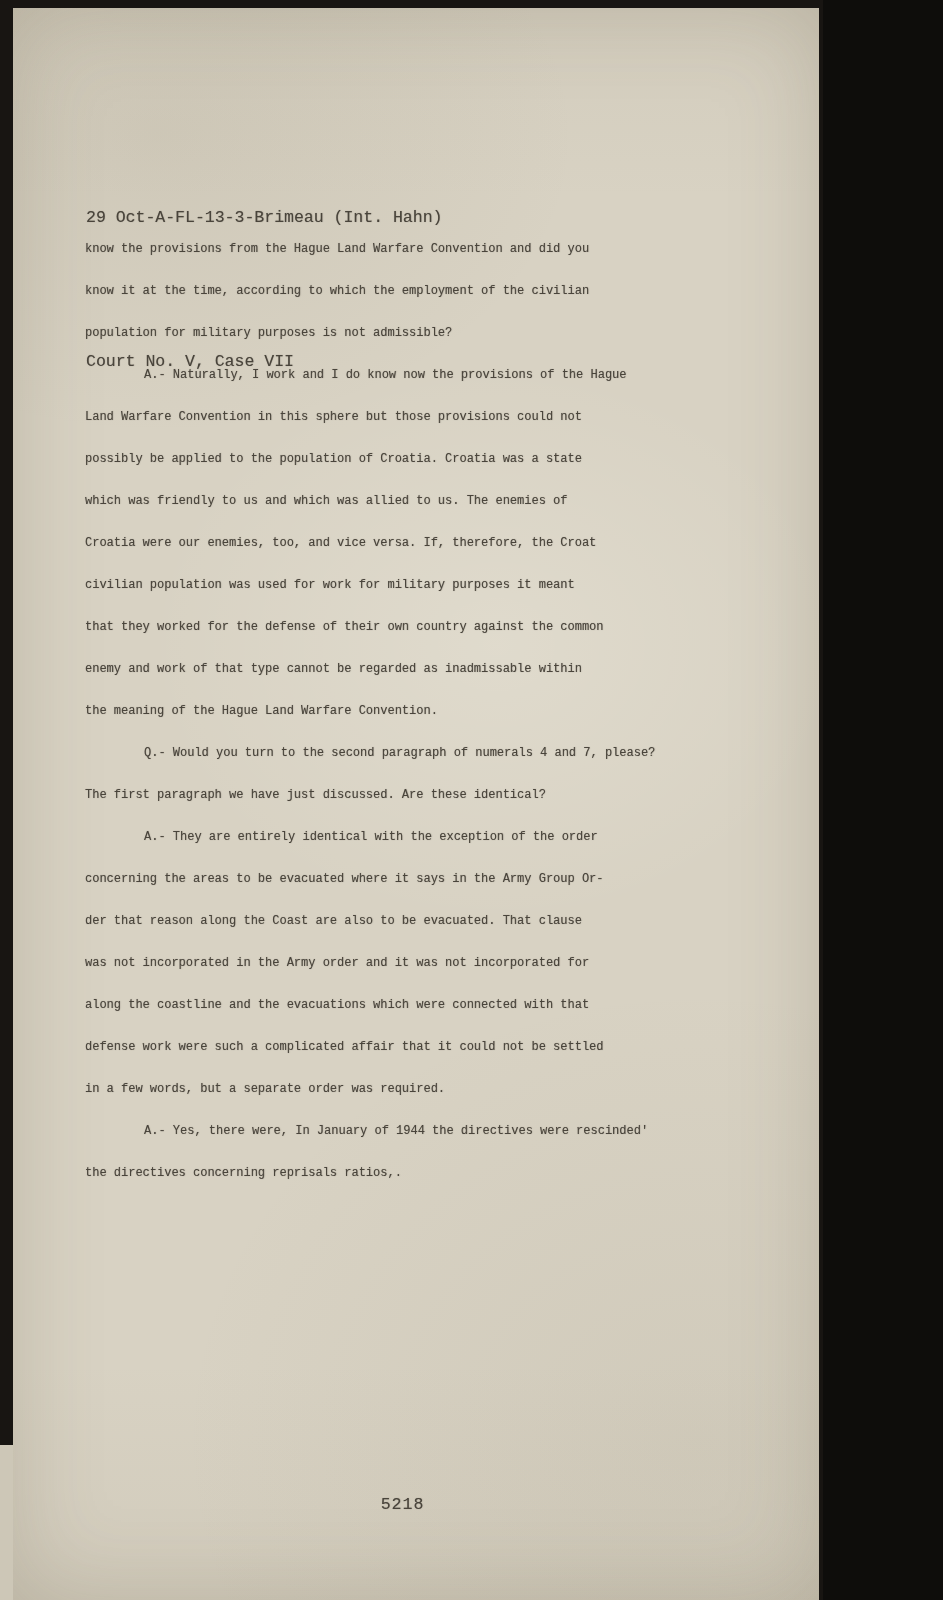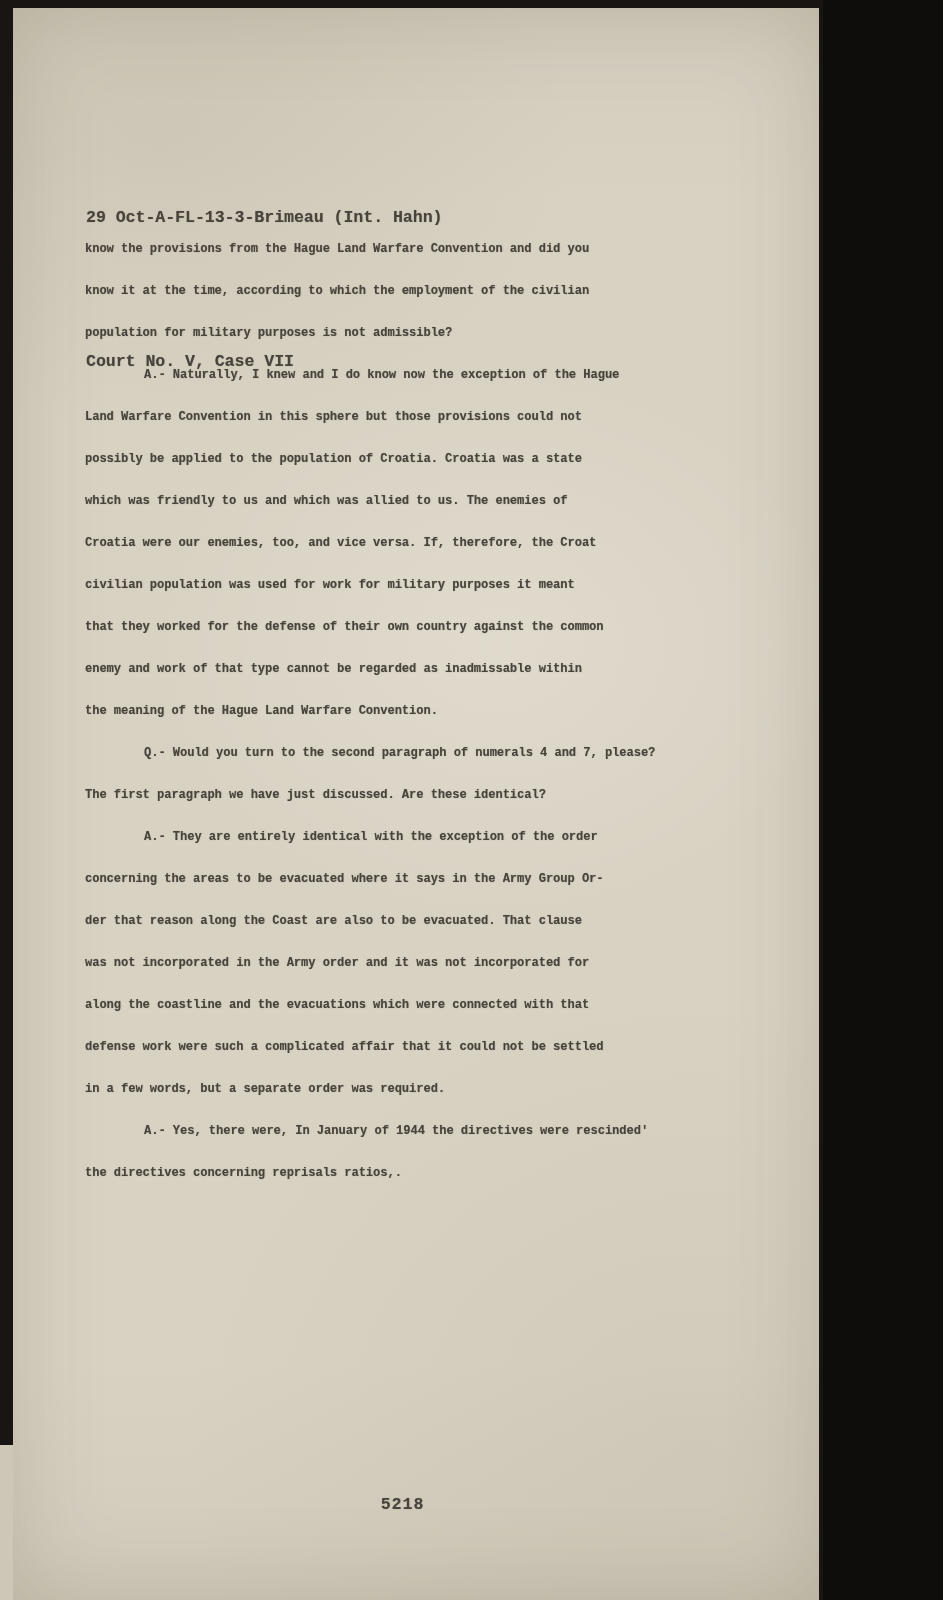--- a/index.html
+++ b/index.html
@@ -7,21 +7,20 @@
     padding: 0;
     background: #0e0d0b;
   }
   .scan {
     position: relative;
     width: 823px;
     height: 1600px;
     overflow: hidden;
     background: var(--border, #181512);
     font-family: "Liberation Mono", "DejaVu Sans Mono", monospace;
-    font-weight: bold;
   }
   .paper {
     position: absolute;
     top: 8px;
     left: 13px;
     right: 4px;
     bottom: 0;
     background-color: var(--paper, #d8d2c3);
     background-image:
       radial-gradient(ellipse 700px 500px at 18% 8%, rgba(125, 115, 92, 0.10), rgba(125,115,92,0) 60%),
@@ -88,21 +87,21 @@
   <div class="textlayer">
     <div class="header">
       <div class="line">29 Oct-A-FL-13-3-Brimeau (Int. Hahn)</div>
       <div class="line">Court No. V, Case VII</div>
     </div>
 
     <div class="body-block">
         <div class="line">know the provisions from the Hague Land Warfare Convention and did you</div>
         <div class="line">know it at the time, according to which the employment of the civilian</div>
         <div class="line">population for military purposes is not admissible?</div>
-        <div class="line indent">A.- Naturally, I knew and I do know now the exception of the Hague</div>
+        <div class="line indent">A.- Naturally, I work and I do know now the provisions of the Hague</div>
         <div class="line">Land Warfare Convention in this sphere but those provisions could not</div>
         <div class="line">possibly be applied to the population of Croatia. Croatia was a state</div>
         <div class="line">which was friendly to us and which was allied to us. The enemies of</div>
         <div class="line">Croatia were our enemies, too, and vice versa. If, therefore, the Croat</div>
         <div class="line">civilian population was used for work for military purposes it meant</div>
         <div class="line">that they worked for the defense of their own country against the common</div>
         <div class="line">enemy and work of that type cannot be regarded as inadmissable within</div>
         <div class="line">the meaning of the Hague Land Warfare Convention.</div>
         <div class="line indent">Q.- Would you turn to the second paragraph of numerals 4 and 7, please?</div>
         <div class="line">The first paragraph we have just discussed. Are these identical?</div>

